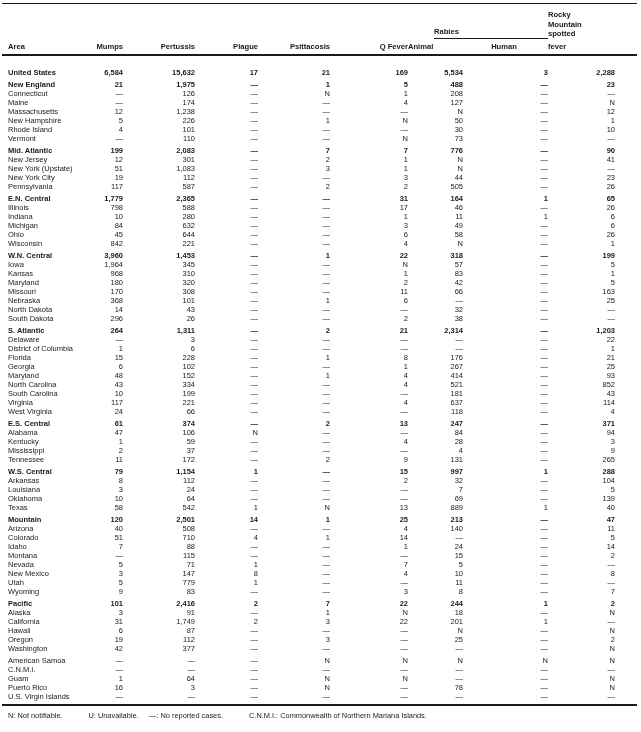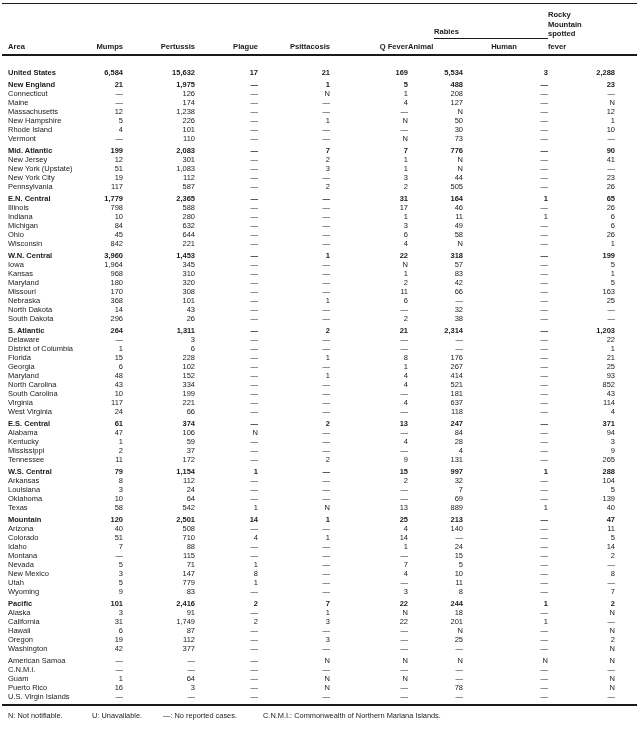--- a/index.html
+++ b/index.html
@@ -42,22 +42,22 @@
   .tbody { font-size:7.5px; padding-top:12px; }
   .row { line-height:9px; height:9px; white-space:nowrap; }
   .row.gap { margin-top:3px; }
   .row.bold { font-weight:bold; }
   .row .cell { text-align:right; }
   .row .cell-area { text-align:left; padding-left:4px; overflow:hidden; }
 
   
   .rule-bottom { border-top:2px solid #1a1a1a; margin-top:3px; margin-left:-2px; width:635px; }
   .footnotes { display:flex; font-size:7.4px; padding:5px 0 0 4px; white-space:nowrap; }
-  .footnotes .fn1 { width:84px; }
-  .footnotes .fn2 { width:71px; }
+  .footnotes .fn1 { width:70px; }
+  .footnotes .fn2 { width:71px;text-align:center; }
   .footnotes .fn3 { width:100px; }
 </style>
 </head>
 <body>
 
 <div class="page">
 
   <div class="rule-title"></div>
 
   <div class="thead grid">

